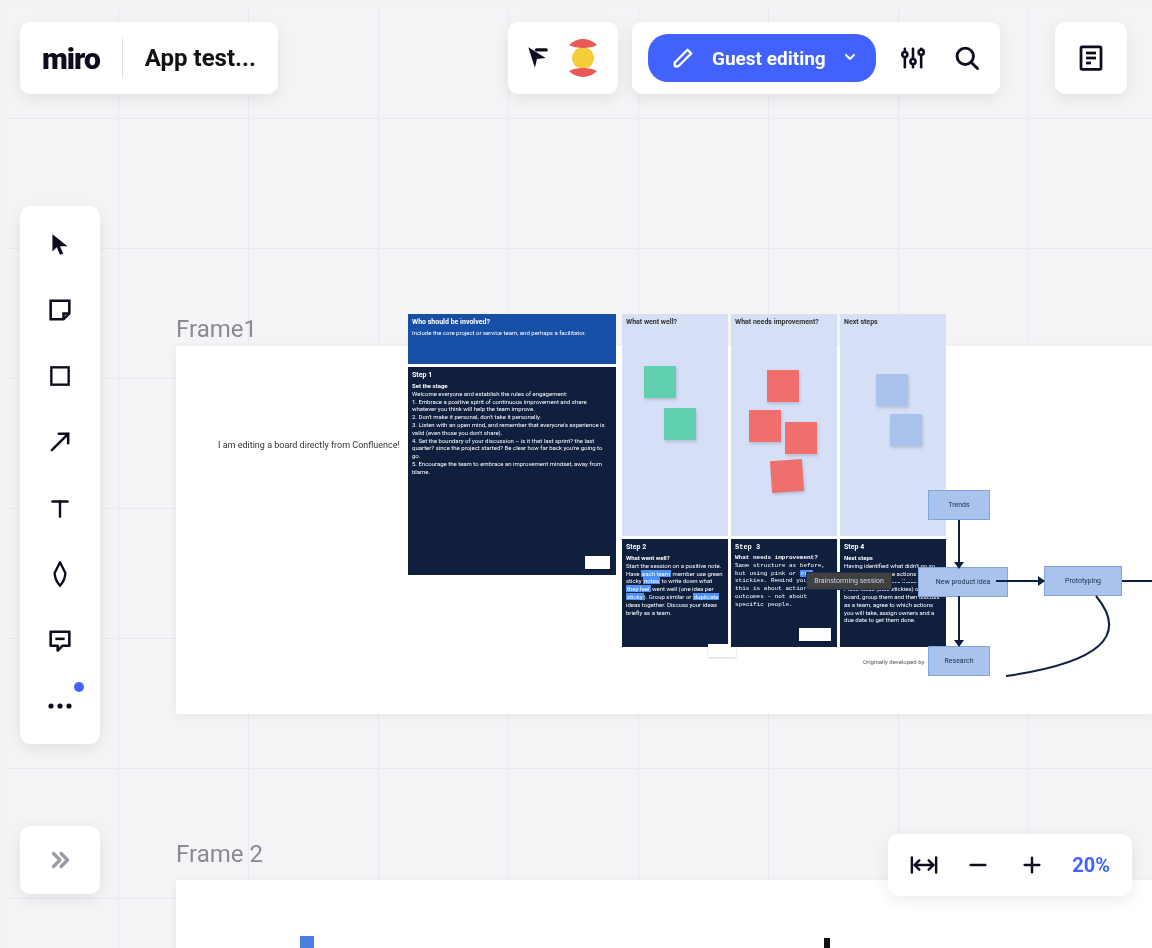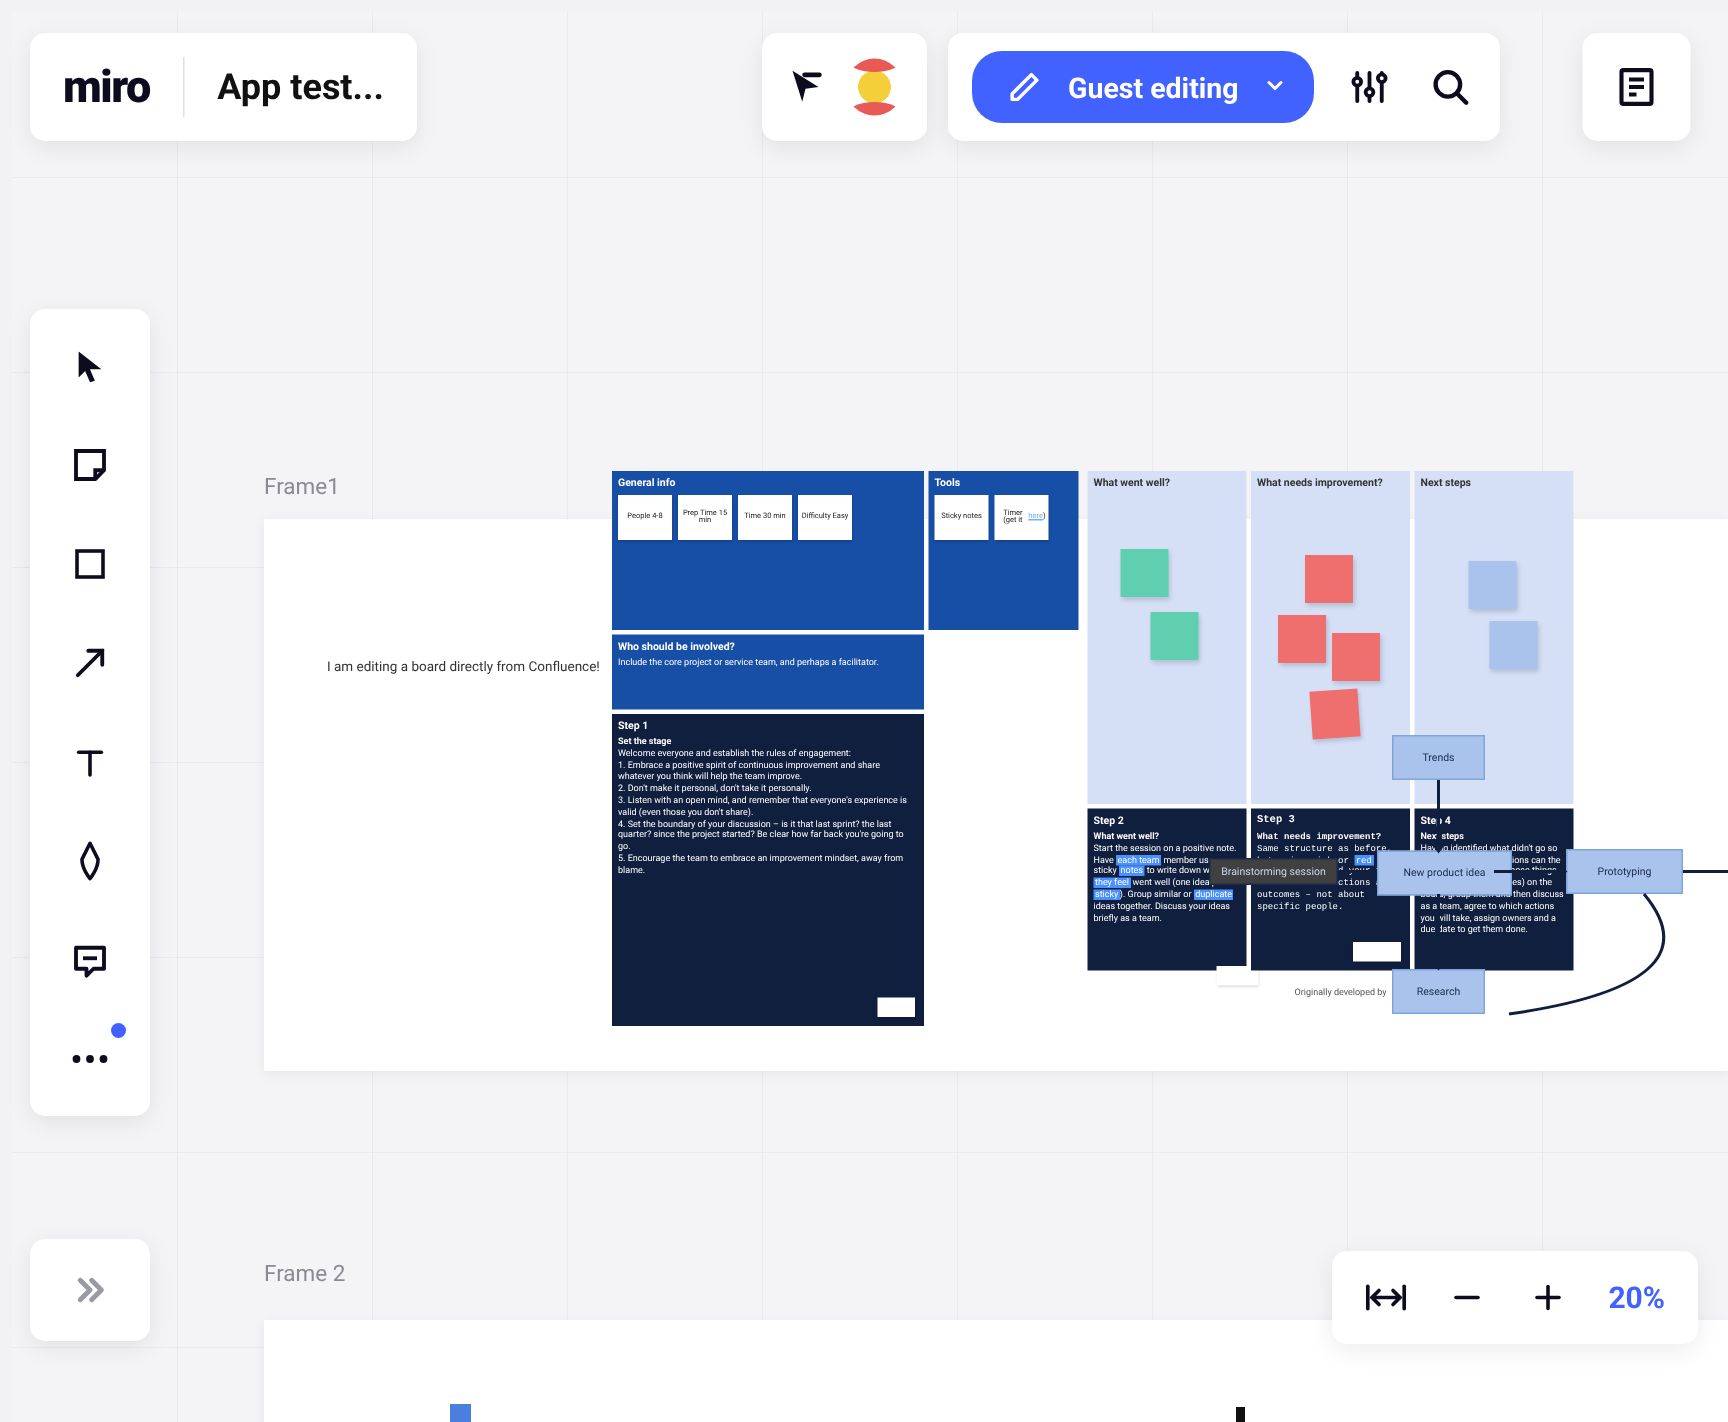--- a/index.html
+++ b/index.html
@@ -48,21 +48,21 @@
 
   
   .expand-btn{position:absolute;left:20px;top:826px;width:80px;height:68px;display:flex;align-items:center;justify-content:center;color:#6f6f7a;}
 
   
   .zoom{position:absolute;right:20px;bottom:52px;height:62px;display:flex;align-items:center;padding:0 22px;gap:26px;}
   .zoom .pct{color:#4262ff;font-weight:700;font-size:20px;}
   .zbtn{width:28px;height:28px;display:flex;align-items:center;justify-content:center;cursor:pointer;color:#0c0c1e;}
 
   
-  .frame-label{position:absolute;font-size:15px;color:#8a8a95;}
+  .frame-label{position:absolute;font-size:24px;color:#8a8a95;}
   .frame{position:absolute;background:#fff;box-shadow:0 2px 8px rgba(0,0,0,.06);}
 
   
   .f1{left:168px;top:338px;right:0;height:368px;}
   .retro{position:absolute;left:232px;top:-32px;display:flex;gap:3px;}
   .col{display:flex;flex-direction:column;gap:3px;}
   .card{background:#174ea6;color:#fff;font-size:7px;padding:4px;}
   .card.dark{background:#0f1f3d;}
   .card.light{background:#d5e0f7;color:#333;}
   .card h6{margin:0 0 3px;font-size:7px;font-weight:700;}
@@ -97,55 +97,37 @@
 <div class="canvas">
 
   <div class="frame-label" style="left:168px;top:307px;">Frame1</div>
 
   <div class="frame f1">
     <div class="edit-note">I am editing a board directly from Confluence!</div>
 
     <div class="retro">
 
       <div class="col" style="width:208px;">
-        <div class="card" style="height:106px;">
-          <h6>General info</h6>
-          <div class="note-grid">
-            <div class="mini-note">People 4-8</div>
-            <div class="mini-note">Prep Time 15 min</div>
-            <div class="mini-note">Time 30 min</div>
-            <div class="mini-note">Difficulty Easy</div>
-          </div>
-        </div>
         <div class="card" style="height:50px;">
           <h6>Who should be involved?</h6>
           <p>Include the core project or service team, and perhaps a facilitator.</p>
         </div>
         <div class="card dark" style="height:208px;position:relative;">
           <h6>Step 1</h6>
           <p style="font-weight:700;margin-top:3px;">Set the stage</p>
           <p style="white-space:pre-line;">Welcome everyone and establish the rules of engagement:
 1. Embrace a positive spirit of continuous improvement and share whatever you think will help the team improve.
 2. Don't make it personal, don't take it personally.
 3. Listen with an open mind, and remember that everyone's experience is valid (even those you don't share).
 4. Set the boundary of your discussion – is it that last sprint? the last quarter? since the project started? Be clear how far back you're going to go.
 5. Encourage the team to embrace an improvement mindset, away from blame.</p>
           <div class="time-tag" style="right:6px;bottom:6px;">5 min</div>
         </div>
       </div>
 
-      <div class="col" style="width:100px;">
-        <div class="card" style="height:106px;">
-          <h6>Tools</h6>
-          <div class="note-grid">
-            <div class="mini-note">Sticky notes</div>
-            <div class="mini-note">Timer (get it <a class="fake-link">here</a>)</div>
-          </div>
-        </div>
-      </div>
 
       <div class="col" style="width:106px;margin-left:3px;">
         <div class="card light" style="height:222px;position:relative;">
           <h6 style="color:#333;">What went well?</h6>
           <div class="sticky green" style="left:22px;top:52px;"></div>
           <div class="sticky green" style="left:42px;top:94px;"></div>
         </div>
         <div class="card dark" style="height:108px;position:relative;">
           <h6>Step 2</h6>
           <p style="font-weight:700;">What went well?</p>

